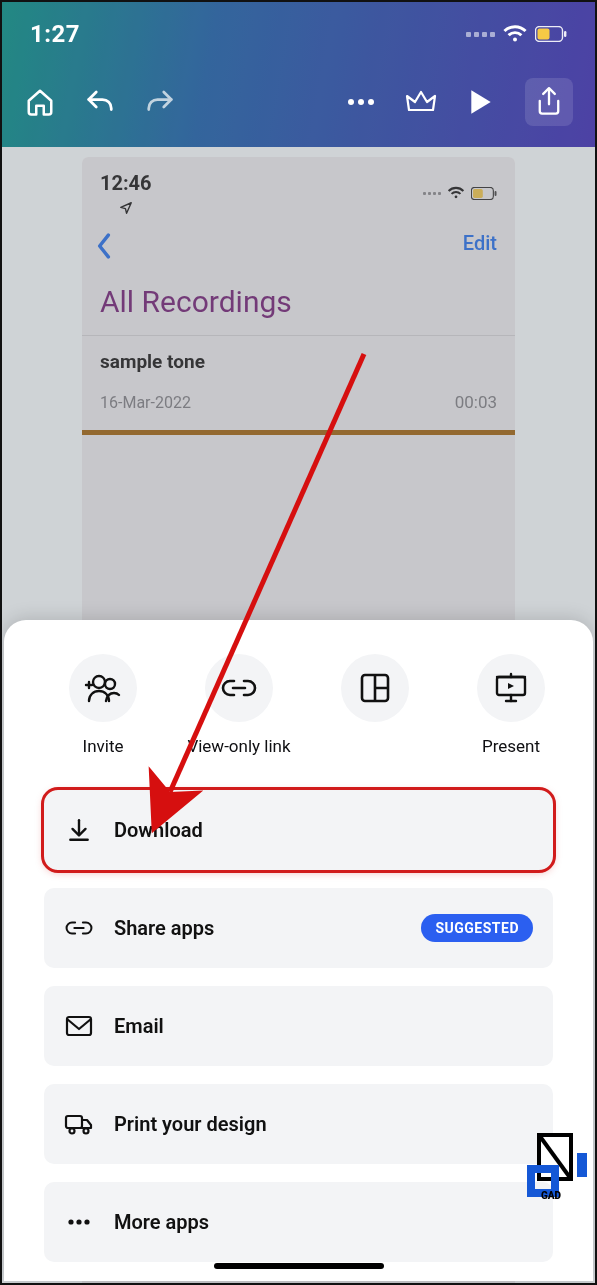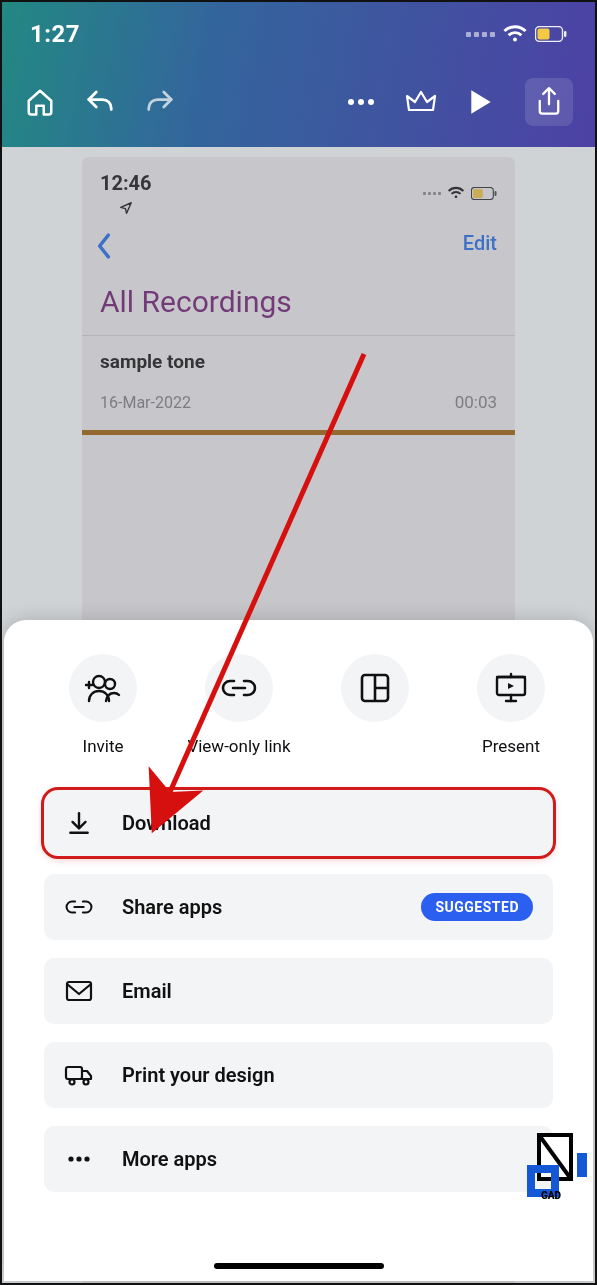--- a/index.html
+++ b/index.html
@@ -36,21 +36,21 @@
   .c-row .dur { font-size:17px; color:#7e7f84; }
   
   .sheet { position:absolute; left:2px; right:2px; bottom:2px; top:618px; background:#fff; border-radius:22px 22px 0 0; box-shadow: 0 -2px 18px rgba(0,0,0,0.15); overflow:hidden; }
   .share-row { display:flex; gap:26px; padding: 34px 0 0 44px; overflow:hidden; }
   .share-item { width:110px; flex:0 0 auto; display:flex; flex-direction:column; align-items:center; gap:14px; }
   .share-item:last-child { width:70px; }
   .circle { width:68px; height:68px; border-radius:50%; background:#f3f4f6; display:flex; align-items:center; justify-content:center; }
   .circle svg { display:block; }
   .share-label { font-size:17px; color:#0f0f12; text-align:center; line-height:1.28; min-height:44px;}
   .options { padding: 10px 40px 0 40px; display:flex; flex-direction:column; gap:18px; }
-  .option { background:#f3f4f6; border-radius:10px; height:66px; display:flex; align-items:center; padding:0 20px; gap:28px; }
+  .option { background:#f3f4f6; border-radius:10px; height:80px; display:flex; align-items:center; padding:0 20px; gap:20px; }
   .option .oicon { width:30px; display:flex; align-items:center; justify-content:center; }
   .option .olabel { font-size:20px; font-weight:600; color:#111; flex:1;}
   .badge { background:#2b5ff0; color:#fff; font-size:14px; font-weight:700; border-radius:20px; padding:6px 14px; letter-spacing:0.5px;}
   .option.highlight { outline:3px solid #d11b1b; outline-offset:0; border-radius:14px; box-shadow: 0 2px 8px rgba(209,27,27,0.35);}
   .home-bar { position:absolute; bottom:12px; left:50%; transform:translateX(-50%); width:170px; height:6px; border-radius:4px; background:#000;}
   
   .arrow-svg { position:absolute; left:0; top:0; pointer-events:none; }
   
   .watermark { position:absolute; right:6px; bottom:72px; }
 </style>

